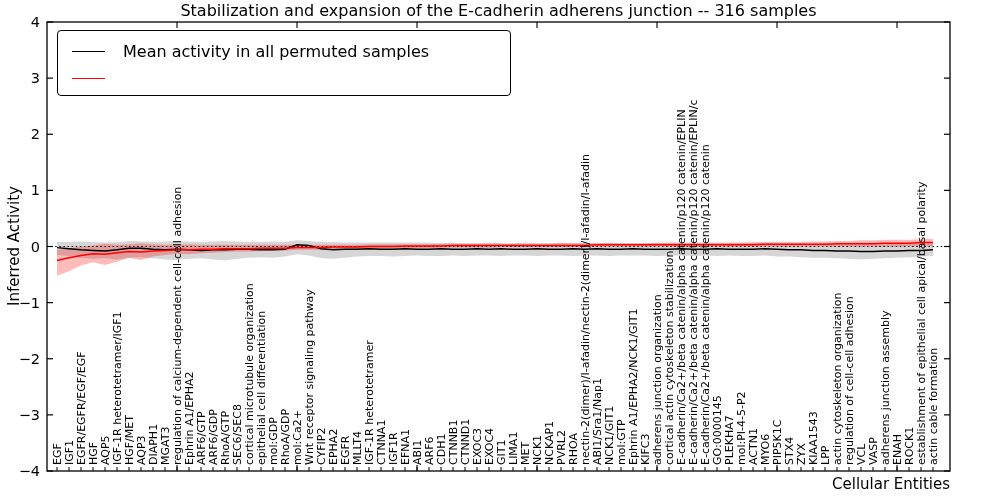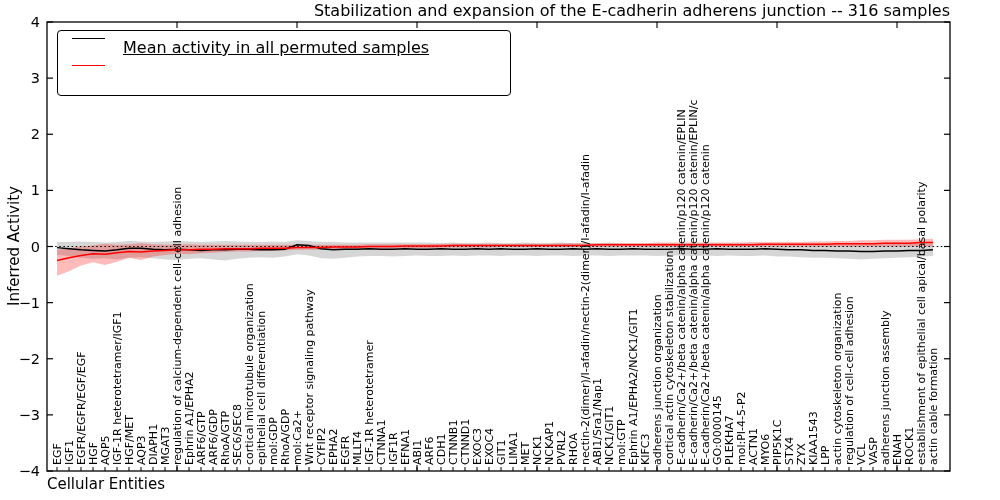--- a/index.html
+++ b/index.html
@@ -1,26 +1,26 @@
 <!DOCTYPE html>
 <html><head>
 <meta charset="utf-8">
 <style>
   html,body{margin:0;padding:0;background:#fff;}
   .fig{position:relative;width:1000px;height:500px;background:#ffffff;overflow:hidden;
        font-family:"DejaVu Sans",sans-serif;color:#000;}
   .fig svg{position:absolute;left:0;top:0;}
-  .chart-title{position:absolute;left:47px;top:1px;width:903px;text-align:right;
+  .chart-title{position:absolute;left:47px;top:1px;width:903px;text-align:center;
        font-size:16px;white-space:nowrap;}
   .legend{position:absolute;left:57px;top:30px;width:454px;height:66px;background:#ffffff;
        border:1.4px solid #000;border-radius:4px;box-sizing:border-box;padding:7px 0 0 14px;}
-  .legend-row{display:flex;height:27px;text-decoration:underline;}
+  .legend-row{display:flex;align-items:center;height:27px;}
   .legend-swatch{display:inline-block;width:33px;height:0;border-top:1.7px solid #000;margin-right:18px;}
   .legend-label{font-size:16px;white-space:nowrap;}
-  .xlabel{position:absolute;left:47px;top:475px;width:903px;text-align:left;font-size:15px;}
+  .xlabel{position:absolute;left:47px;top:475px;width:903px;text-align:right;font-size:15px;}
   .ylabel{position:absolute;left:14px;top:246px;transform:translate(-50%,-50%) rotate(-90deg);
        font-size:15px;white-space:nowrap;}
 </style>
 </head>
 <body>
 
 <div class="fig">
   <svg id="plot" width="1000" height="500">
       <path d="M57,242.01 L69,242.01 L81,241.44875000000002 L93,242.01 L105,242.57125000000002 L117,242.01 L129,240.8875 L141,241.44875000000002 L153,242.01 L165,241.44875000000002 L177,240.8875 L189,241.44875000000002 L201,242.01 L213,241.44875000000002 L225,240.8875 L237,241.44875000000002 L249,242.01 L261,242.01 L273,241.44875000000002 L285,242.01 L297,240.32625000000002 L309,240.8875 L321,242.01 L333,242.01 L345,242.57125000000002 L357,242.57125000000002 L369,242.57125000000002 L381,242.57125000000002 L393,242.57125000000002 L405,242.57125000000002 L417,242.57125000000002 L429,242.57125000000002 L441,243.1325 L453,242.57125000000002 L465,243.1325 L477,243.1325 L489,242.57125000000002 L501,243.1325 L513,243.1325 L525,242.57125000000002 L537,243.1325 L549,243.1325 L561,242.57125000000002 L573,243.1325 L585,243.1325 L597,243.1325 L609,242.57125000000002 L621,243.1325 L633,243.1325 L645,243.1325 L657,243.1325 L669,243.1325 L681,243.1325 L693,243.1325 L705,243.1325 L717,243.1325 L729,243.1325 L741,243.1325 L753,243.1325 L765,243.1325 L777,243.69375000000002 L789,243.69375000000002 L801,243.69375000000002 L813,243.69375000000002 L825,243.69375000000002 L837,244.255 L849,244.255 L861,244.255 L873,244.255 L885,244.255 L897,243.69375000000002 L909,243.69375000000002 L921,243.69375000000002 L933,243.69375000000002 L933,256.04125 L921,256.60249999999996 L909,257.16375000000005 L897,257.725 L885,258.28625 L873,258.84749999999997 L861,259.40875000000005 L849,258.84749999999997 L837,258.28625 L825,257.725 L813,257.725 L801,257.16375000000005 L789,256.60249999999996 L777,256.60249999999996 L765,255.48000000000002 L753,256.04125 L741,256.04125 L729,255.48000000000002 L717,256.04125 L705,255.48000000000002 L693,256.04125 L681,255.48000000000002 L669,255.48000000000002 L657,256.04125 L645,255.48000000000002 L633,255.48000000000002 L621,255.48000000000002 L609,256.04125 L597,255.48000000000002 L585,255.48000000000002 L573,256.04125 L561,255.48000000000002 L549,255.48000000000002 L537,256.04125 L525,255.48000000000002 L513,255.48000000000002 L501,256.04125 L489,255.48000000000002 L477,255.48000000000002 L465,256.04125 L453,255.48000000000002 L441,256.04125 L429,256.04125 L417,255.48000000000002 L405,256.04125 L393,256.60249999999996 L381,256.04125 L369,256.04125 L357,256.60249999999996 L345,257.725 L333,258.84749999999997 L321,258.28625 L309,255.48000000000002 L297,254.3575 L285,256.60249999999996 L273,257.725 L261,257.16375000000005 L249,257.725 L237,258.84749999999997 L225,260.53125 L213,259.40875000000005 L201,258.28625 L189,258.84749999999997 L177,259.97 L165,259.40875000000005 L153,258.28625 L141,257.16375000000005 L129,257.725 L117,259.40875000000005 L105,258.28625 L93,258.84749999999997 L81,257.725 L69,256.04125 L57,254.91875000000002 Z" fill="rgba(0,0,0,0.16)" stroke="none"></path>
       <path d="M57,249.86749999999998 L69,248.18375 L81,246.5 L93,245.3775 L105,243.69375000000002 L117,244.81625000000003 L129,244.255 L141,243.1325 L153,244.255 L165,244.81625000000003 L177,244.81625000000003 L189,244.255 L201,244.81625000000003 L213,244.81625000000003 L225,244.81625000000003 L237,244.81625000000003 L249,244.81625000000003 L261,244.81625000000003 L273,244.81625000000003 L285,244.81625000000003 L297,244.81625000000003 L309,244.81625000000003 L321,244.81625000000003 L333,244.81625000000003 L345,244.81625000000003 L357,244.81625000000003 L369,244.255 L381,244.255 L393,244.255 L405,244.255 L417,244.255 L429,244.255 L441,243.69375000000002 L453,243.69375000000002 L465,243.69375000000002 L477,243.69375000000002 L489,243.69375000000002 L501,243.69375000000002 L513,243.69375000000002 L525,243.69375000000002 L537,243.69375000000002 L549,243.69375000000002 L561,243.1325 L573,243.1325 L585,243.1325 L597,243.1325 L609,243.1325 L621,243.1325 L633,243.1325 L645,243.1325 L657,242.57125000000002 L669,242.57125000000002 L681,242.57125000000002 L693,242.57125000000002 L705,242.57125000000002 L717,242.57125000000002 L729,242.57125000000002 L741,242.57125000000002 L753,242.01 L765,242.01 L777,242.01 L789,242.01 L801,242.01 L813,241.44875000000002 L825,241.44875000000002 L837,240.8875 L849,240.8875 L861,240.32625000000002 L873,240.32625000000002 L885,239.765 L897,239.765 L909,239.765 L921,239.20375 L933,238.64249999999998 L933,246.5 L921,245.93875 L909,246.5 L897,246.5 L885,246.5 L873,246.5 L861,246.5 L849,246.5 L837,246.5 L825,246.5 L813,246.5 L801,246.5 L789,246.5 L777,246.5 L765,246.5 L753,246.5 L741,246.5 L729,246.5 L717,246.5 L705,246.5 L693,246.5 L681,246.5 L669,246.5 L657,246.5 L645,246.5 L633,246.5 L621,246.5 L609,246.5 L597,247.06125 L585,247.06125 L573,247.06125 L561,247.06125 L549,247.06125 L537,247.06125 L525,247.06125 L513,247.06125 L501,247.06125 L489,247.62249999999997 L477,247.62249999999997 L465,247.62249999999997 L453,247.62249999999997 L441,247.62249999999997 L429,248.18375 L417,248.18375 L405,248.18375 L393,248.745 L381,248.745 L369,248.745 L357,249.30624999999998 L345,249.30624999999998 L333,249.30624999999998 L321,249.86749999999998 L309,249.86749999999998 L297,249.86749999999998 L285,250.42875 L273,250.42875 L261,250.99 L249,251.55124999999998 L237,251.55124999999998 L225,252.11249999999998 L213,252.67375 L201,253.235 L189,254.3575 L177,253.79625 L165,254.91875000000002 L153,256.60249999999996 L141,259.97 L129,257.725 L117,261.65374999999995 L105,265.02125 L93,262.21500000000003 L81,265.5825 L69,271.19500000000005 L57,275.68499999999995 Z" fill="rgba(255,0,0,0.27)" stroke="none"></path>

